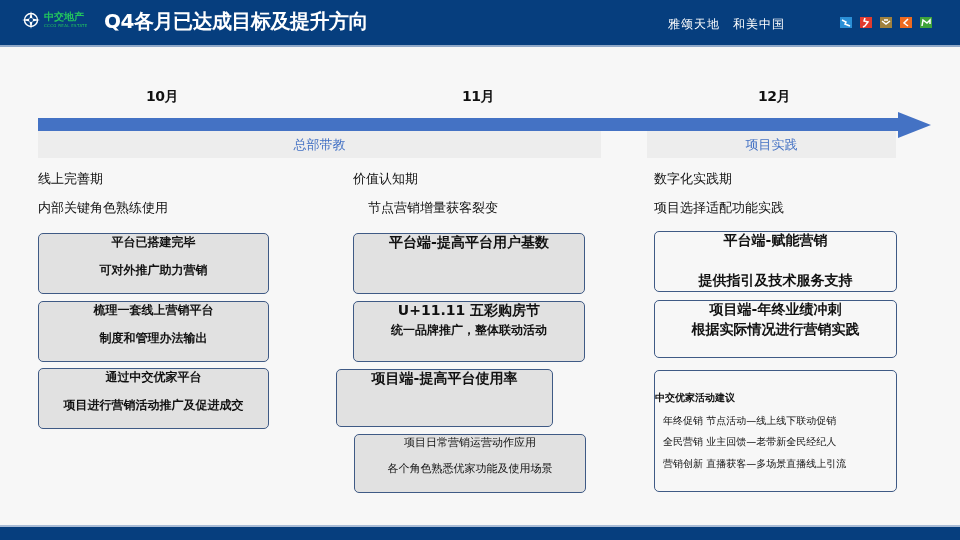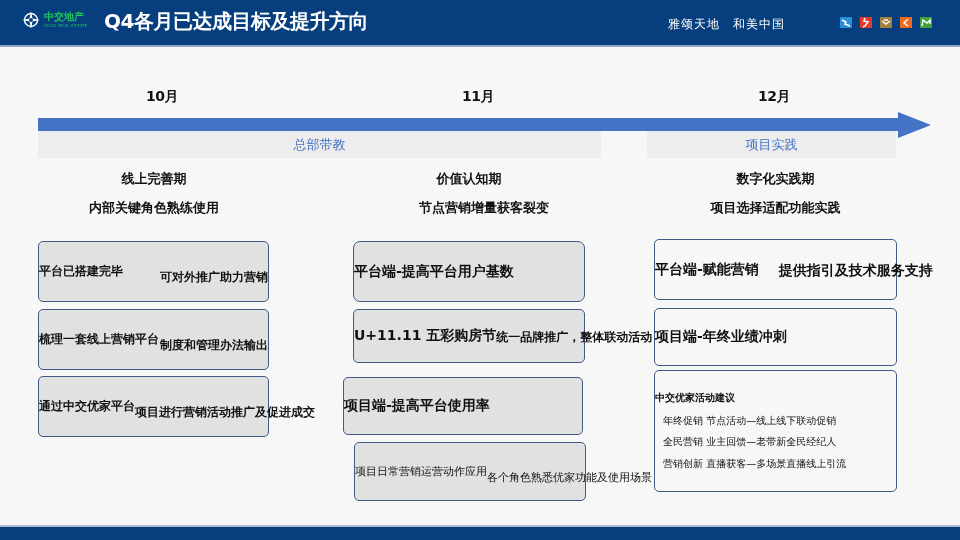--- a/index.html
+++ b/index.html
@@ -50,27 +50,27 @@
     position: absolute; left: 898px; top: 112px; width: 0; height: 0;
     border-top: 13px solid transparent; border-bottom: 13px solid transparent;
     border-left: 33px solid #4472c4;
   }
   .phase-band {
     position: absolute; top: 131px; height: 27px; background: #ededed;
     color: #4472c4; font-size: 13px; text-align: center; line-height: 27px;
   }
 
   .col-head {
-    position: absolute; font-size: 13px; font-weight: bold; text-align: center;
+    position: absolute; font-size: 13px; font-weight: normal; text-align: left;
   }
   .card {
     position: absolute; background: #e1e1e1;
     border: 1px solid #3f5a85; border-radius: 5px;
-    display: flex; flex-direction: row; justify-content: space-between; align-items: center;
-    text-align: center; font-weight: bold; margin-top: 8px;
+    display: flex; flex-direction: column; justify-content: flex-start; align-items: center;
+    text-align: center; font-weight: bold;
   }
   .card.light { background: #f7f7f7; }
   .card .l { display: block; white-space: nowrap; }
   .fs12 { font-size: 12px; }
   .fs14 { font-size: 14px; }
   .fs11n { font-size: 11px; font-weight: normal; }
   .lh-wide .l + .l { margin-top: 11px; }
   .lh-tight .l + .l { margin-top: 2px; }
 
   .suggest {
@@ -165,44 +165,45 @@
   <span class="l">制度和管理办法输出</span>
 </div>
 <div class="card fs12 lh-wide" style="left:38px; top:368px; width:231px; height:61px;">
   <span class="l">通过中交优家平台</span>
   <span class="l">项目进行营销活动推广及促进成交</span>
 </div>
 
 <div class="col-head" style="left:353px; width:232px; top:170px;">价值认知期</div>
 <div class="col-head" style="left:368px; width:232px; top:199px;">节点营销增量获客裂变</div>
 
-<div class="card fs14" style="left:353px; top:233px; width:232px; height:61px;border-radius:7px;">
+<div class="card fs14" style="left:353px; top:233px; width:232px; height:61px;">
   <span class="l">平台端-提高平台用户基数</span>
 </div>
-<div class="card lh-tight" style="left:353px; top:301px; width:232px; height:54px;">
+<div class="card lh-tight" style="left:353px; top:301px; width:232px; height:61px;">
   <span class="l fs14">U+11.11 五彩购房节</span>
   <span class="l fs12">统一品牌推广，整体联动活动</span>
 </div>
-<div class="card fs14" style="left:343px; top:369px; width:240px; height:58px;">
+<div class="card fs14" style="left:336px; top:369px; width:217px; height:58px;">
   <span class="l">项目端-提高平台使用率</span>
 </div>
 <div class="card fs11n lh-wide" style="left:354px; top:434px; width:232px; height:59px;">
   <span class="l">项目日常营销运营动作应用</span>
   <span class="l">各个角色熟悉优家功能及使用场景</span>
 </div>
 
 <div class="col-head" style="left:654px; width:243px; top:170px;">数字化实践期</div>
 <div class="col-head" style="left:654px; width:243px; top:199px;">项目选择适配功能实践</div>
 
 <div class="card light fs14 lh-tight" style="left:654px; top:231px; width:243px; height:61px;gap:20px;">
   <span class="l">平台端-赋能营销</span>
   <span class="l">提供指引及技术服务支持</span>
 </div>
 <div class="card light fs14 lh-tight" style="left:654px; top:300px; width:243px; height:58px;">
   <span class="l">项目端-年终业绩冲刺</span>
+  <span class="l">根据实际情况进行营销实践</span>
 </div>
 
 <div class="suggest">
   <div class="suggest-title">中交优家活动建议</div>
   <div class="suggest-line" style="top:43px;">年终促销 节点活动—线上线下联动促销</div>
   <div class="suggest-line" style="top:64px;">全民营销 业主回馈—老带新全民经纪人</div>
   <div class="suggest-line" style="top:86px;">营销创新 直播获客—多场景直播线上引流</div>
 </div>
 
 <div class="footer"></div>

